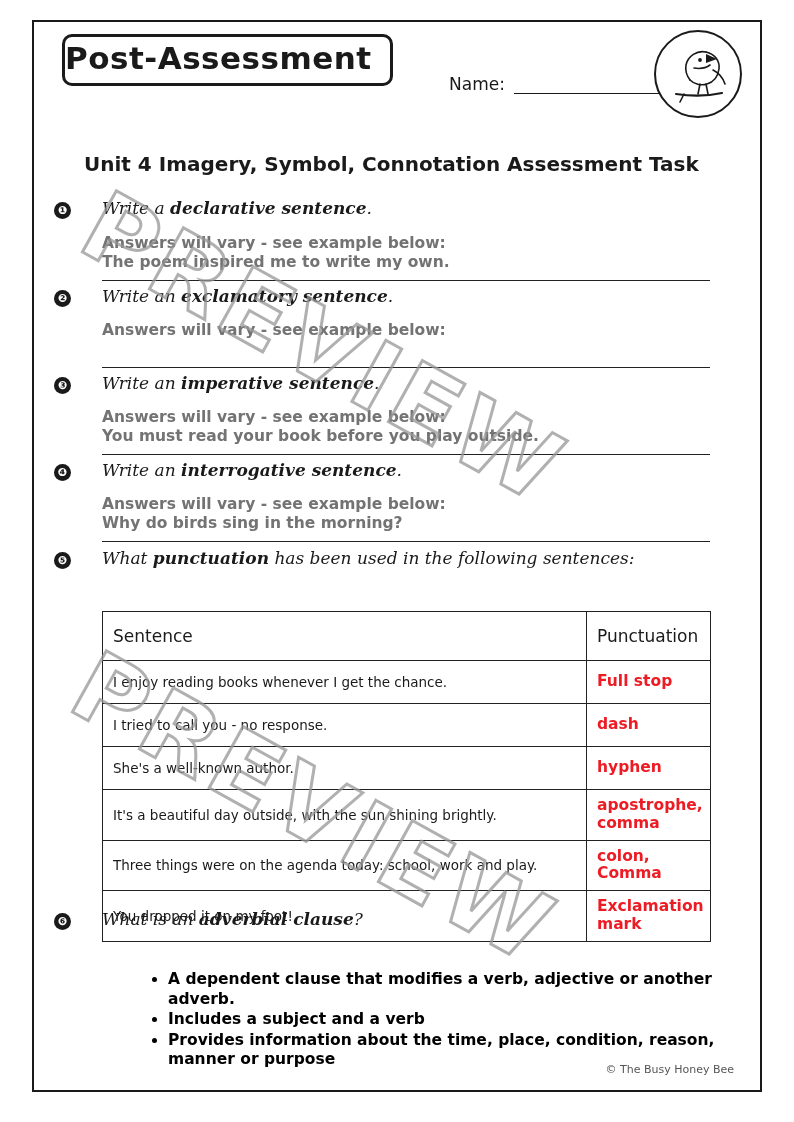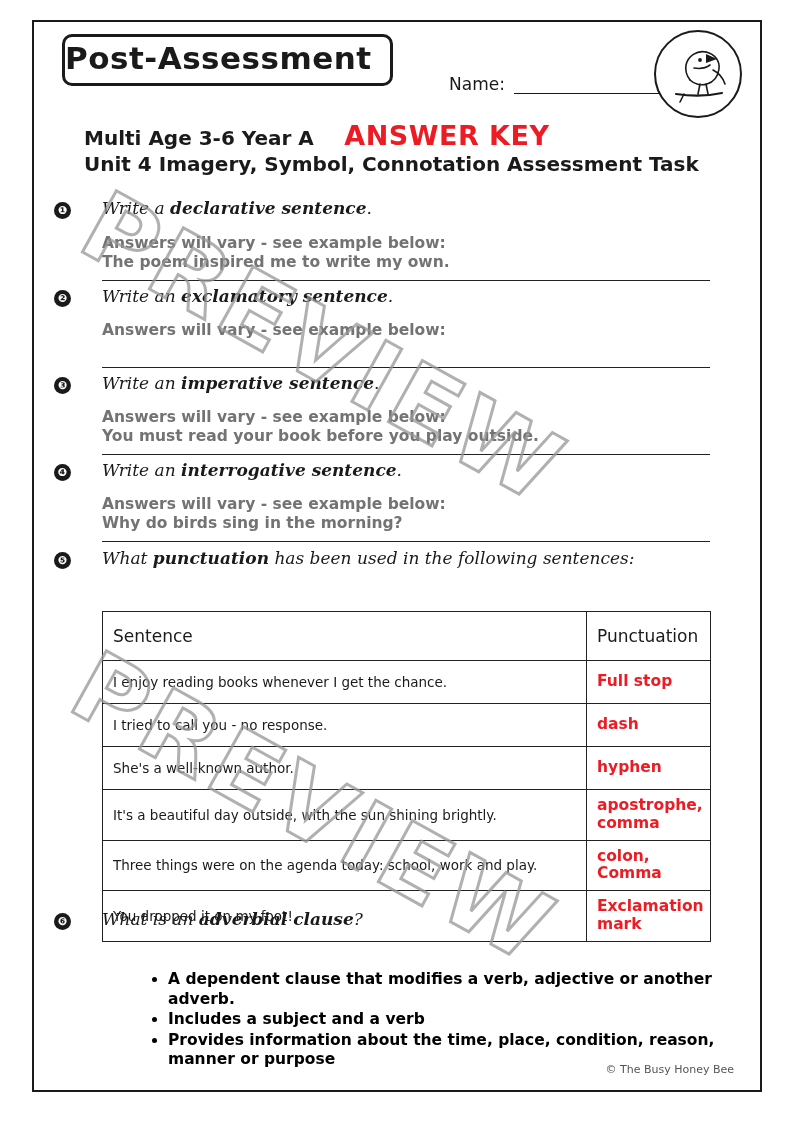--- a/index.html
+++ b/index.html
@@ -262,24 +262,20 @@
         <path d="M38 36 c6 1 12 0 16 -3"></path>
         <path d="M44 52 l-2 10"></path>
         <path d="M50 52 l2 10"></path>
         <path d="M20 62 c14 2 32 2 46 -1" stroke-width="2.2"></path>
         <path d="M28 62 l-4 8"></path>
         <path d="M57 38 c6 3 10 8 12 14"></path>
       </g>
     </svg>
   </div>
 
-  <div class="subtitle-row">
-    <span class="sub-left">Multi Age 3-6 Year A</span>
-    <span class="answer-key">ANSWER KEY</span>
-  </div>
   <div class="unit-line">Unit 4 Imagery, Symbol, Connotation Assessment Task</div>
 
   <div class="q-num" style="left:20px; top:178px;">
     <span class="q-circle">❶</span>
   </div>
   <div class="q-text" style="left:68px; top:176px;">
     <span>Write a </span><b>declarative sentence</b><span>.</span>
   </div>
   <div class="ans" style="left:68px; top:212px;">
     <div>Answers will vary - see example below:</div>

